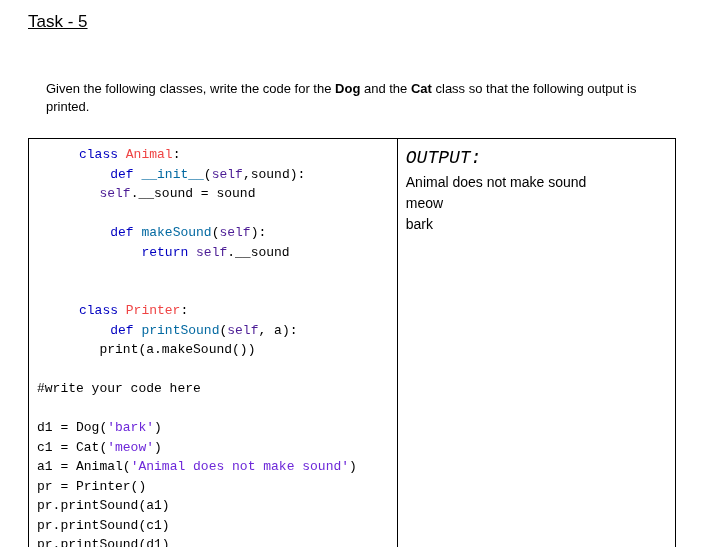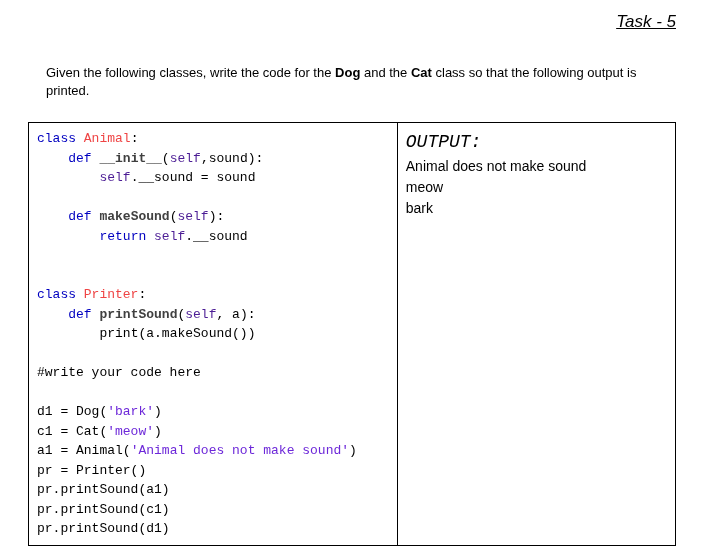--- a/index.html
+++ b/index.html
@@ -4,32 +4,32 @@
   <style>
     * { margin: 0; padding: 0; box-sizing: border-box; }
     body { 
       font-family: Arial, sans-serif; 
       background: #fff;
       width: 704px;
       height: 547px;
       padding: 12px 28px;
     }
     .title {
-      text-align: right;
+      text-align: left;
       font-size: 17px;
       text-decoration: underline;
-      margin-bottom: 32px;
+      margin-bottom: 0;
       font-weight: normal;
-      font-style: italic;
     }
     .instructions {
       font-size: 13px;
       line-height: 1.4;
       padding: 0 18px;
       margin-bottom: 22px;
+      margin-top: 48px;
     }
     .main-table {
       border-collapse: collapse;
       width: 100%;
       border: 1px solid #000;
     }
     .main-table td {
       border: 1px solid #000;
       vertical-align: top;
       padding: 6px 8px;
@@ -45,24 +45,24 @@
       width: 43%;
       font-family: Arial, sans-serif;
       font-size: 14px;
       line-height: 1.5;
     }
     .output-header {
       font-family: 'Courier New', Consolas, monospace;
       font-size: 18px;
       font-style: italic;
     }
-    .kw { color: #0000c0; }
+    .kw { color: #0000c0; margin-left: 42px; }
     .cls { color: #ef4444; }
     .self { color: #4c1d95; }
-    .def { color: #404040; font-weight: bold; }
+    .def { color: #0369a1; }
     .str { color: #6d28d9; }
     .bold { font-weight: bold; }
   </style>
 </head>
 <body>
 
 <h2 class="title">Task - 5</h2>
 
 <p class="instructions">
   <span>Given the following classes, write the code for the </span><span class="bold">Dog</span><span> and the </span><span class="bold">Cat</span><span> class so that the following output is printed.</span>

